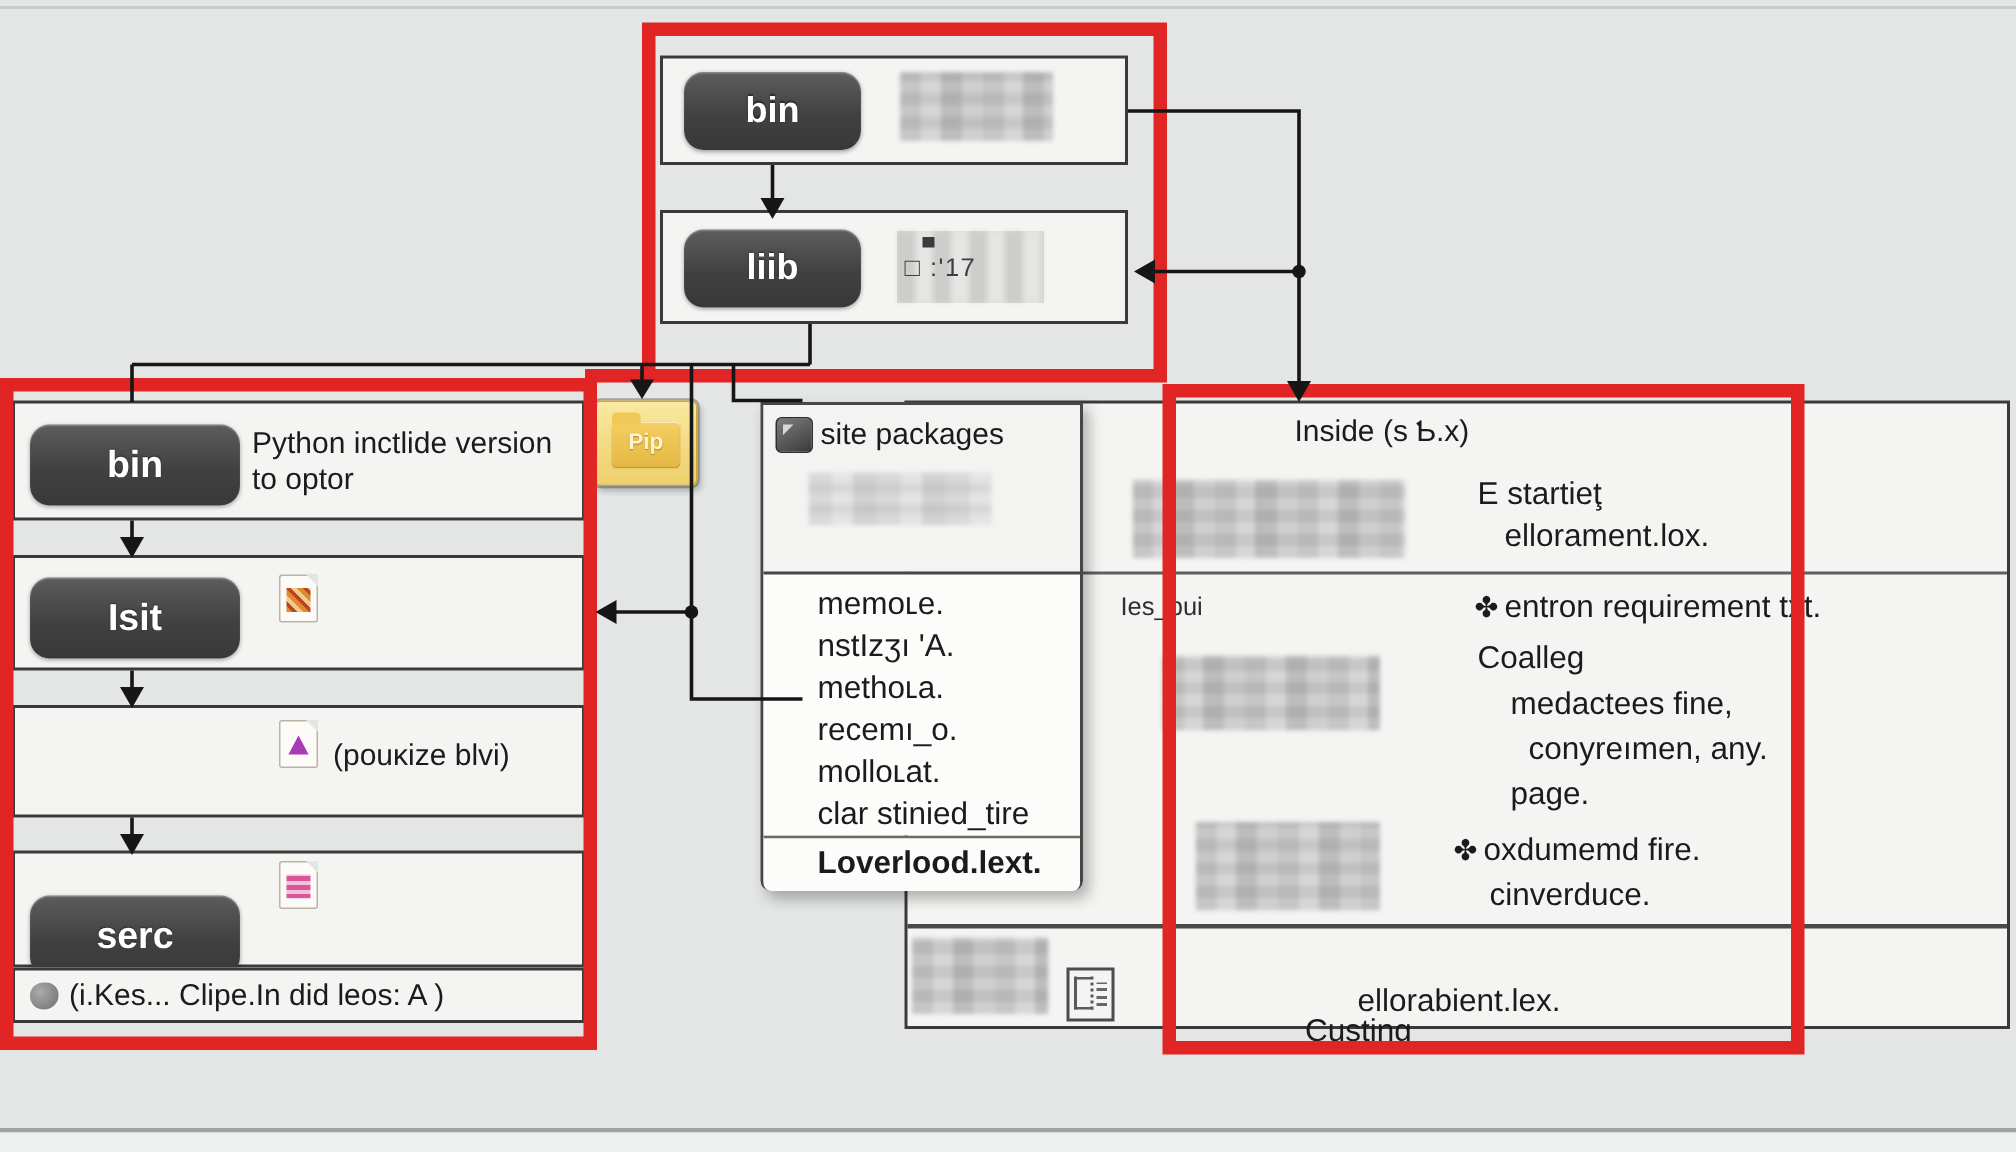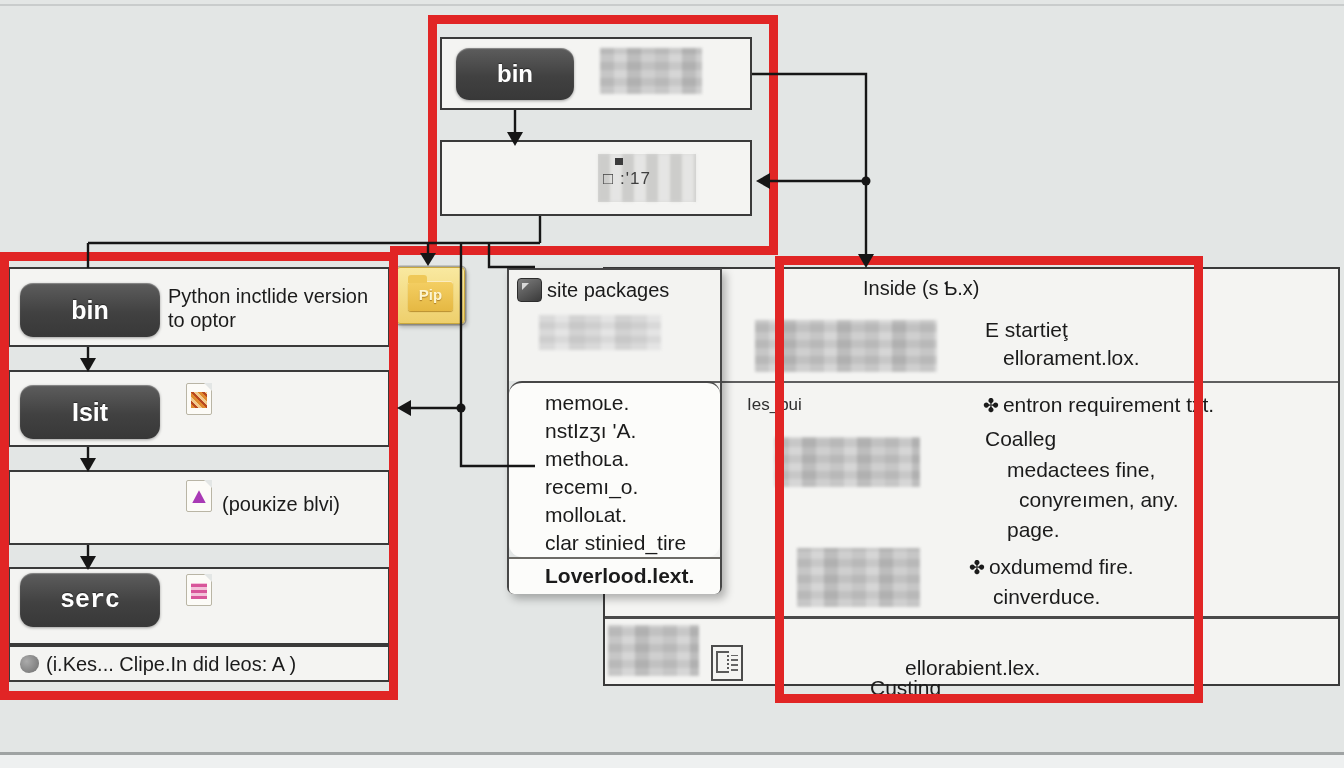--- a/index.html
+++ b/index.html
@@ -117,20 +117,21 @@
     <div class="entry" style="left:265px;top:359px;margin-top:48px;">Custing</div>
     <div class="entry" style="left:300px;top:387px;">ellorabient.lex.</div>
   </div>
 
   <div class="panel" style="left:440px;top:37px;width:312px;height:73px;z-index:10;">
     <div class="btn-dark" style="left:14px;top:9px;width:118px;height:52px;font-size:24px;">bin</div>
     <div class="blur-block" style="left:158px;top:9px;width:102px;height:46px;"></div>
   </div>
 
   <div class="panel" style="left:440px;top:140px;width:312px;height:76px;z-index:10;">
+    <div class="btn-dark" style="left:14px;top:11px;width:118px;height:52px;font-size:24px;">liib</div>
     <div class="liib-box">
       <span class="liib-sq"></span>
       <span class="liib-txt">□ :'17</span>
     </div>
   </div>
 
   <div class="pip">
     <div class="pip-inner">
       <div class="pip-label">Pip</div>
     </div>
@@ -152,40 +153,40 @@
   </div>
 
   <div class="panel" style="left:8px;top:470px;width:382px;height:75px;z-index:10;">
     <div class="file-icon" style="left:176px;top:8px;">
       <span class="mark mark-purple"></span>
     </div>
     <div class="abs t20" style="left:212px;top:21px;">(pouĸize blvi)</div>
   </div>
 
   <div class="panel" style="left:8px;top:567px;width:382px;height:78px;z-index:10;">
-    <div class="btn-dark" style="left:10px;top:4px;width:140px;height:54px;font-size:25px;font-family:Liberation Mono, monospace;">serc</div>
+    <div class="btn-dark" style="left:10px;top:28px;width:140px;height:54px;font-size:25px;">serc</div>
     <div class="file-icon" style="left:176px;top:5px;">
       <span class="mark mark-pink"></span>
     </div>
   </div>
 
   <div class="panel" style="left:8px;top:645px;width:382px;height:37px;z-index:10;">
     <span class="blob-icon" style="left:10px;top:8px;"></span>
     <div class="abs t20" style="left:36px;top:6px;white-space:nowrap;">(i.Kes...  Clipe.In did leos:  A )</div>
   </div>
 
   <div class="abs" style="left:507px;top:268px;width:215px;height:326px;z-index:20;border:2.5px solid #474747;
               border-radius:0 0 7px 7px;box-shadow:4px 5px 9px rgba(0,0,0,.28);display:flex;flex-direction:column;">
     <div class="abs" style="position:relative;height:111px;background:#f3f3f1;flex:none;">
       <span class="pkg-icon" style="left:8px;top:8px;"></span>
       <div class="abs t20" style="left:38px;top:9px;">site packages</div>
       <div class="blur-block blur-light" style="left:30px;top:45px;width:122px;height:35px;"></div>
     </div>
     <div class="abs" style="position:relative;flex:1;background:#fcfcfa;border-top:2px solid #474747;
-                padding:6px 0 0 36px;font-size:21px;line-height:28px;border-radius:13px;">
+                padding:6px 0 0 36px;font-size:21px;line-height:28px;">
       <div>memoʟe.</div>
       <div>nstIzʒı 'A.</div>
       <div>methoʟa.</div>
       <div>recemı_o.</div>
       <div>molloʟat.</div>
       <div>clar stinied_tire</div>
     </div>
     <div class="abs" style="position:relative;height:37px;flex:none;background:#fcfcfa;border-top:2px solid #6d6b66;
                 border-radius:0 0 5px 5px;">
       <div class="abs" style="left:36px;top:5px;font-size:21px;font-weight:600;">Loverlood.lext.</div>

